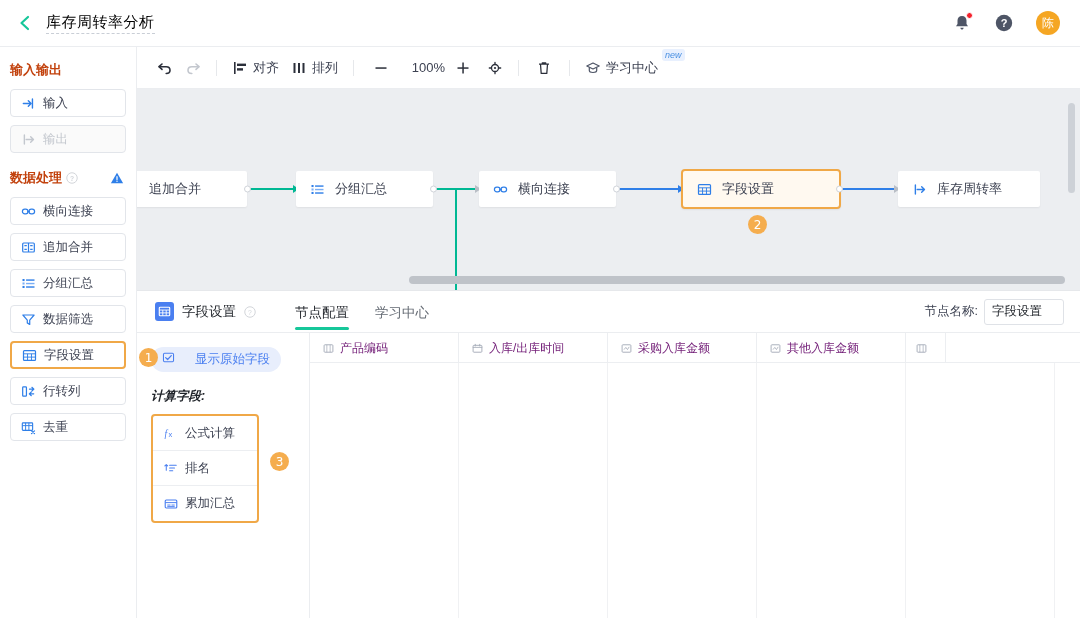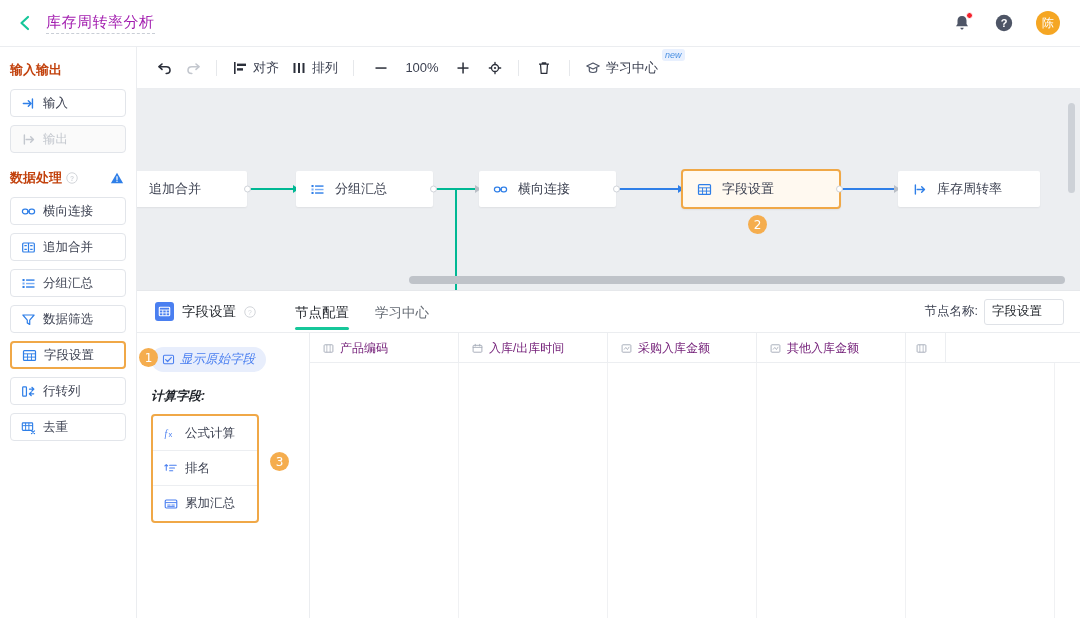--- a/index.html
+++ b/index.html
@@ -17,21 +17,21 @@
     background: #fff; border-bottom: 1px solid #ebedf0;
     display: flex; align-items: center;
   }
   .back-arrow {
     margin-left: 14px; width: 22px; height: 22px;
     display: flex; align-items: center; justify-content: center;
     cursor: pointer;
   }
   .back-arrow svg { display: block; }
   .proj-title {
-    margin-left: 10px; font-size: 15px; color: #a21caf; letter-spacing: .5px;
+    margin-left: 10px; font-size: 15px; color: #000000; letter-spacing: .5px;
     border-bottom: 1px dashed #c9ced6; padding-bottom: 1px;
   }
   .topbar-right {
     margin-left: auto; display: flex; align-items: center; gap: 22px;
     margin-right: 20px;
   }
   .bell-wrap { position: relative; width: 20px; height: 20px; cursor: pointer; }
   .bell-dot {
     position: absolute; right: -1px; top: -1px; width: 7px; height: 7px;
     border-radius: 50%; background: #f5222d; border: 1px solid #fff;
@@ -49,21 +49,21 @@
     background: #fff; border-bottom: 1px solid #ebedf0;
     display: flex; align-items: center; padding: 0 14px;
   }
   .tb-btn {
     display: flex; align-items: center; gap: 5px;
     font-size: 13px; color: #3d4252; cursor: pointer;
     padding: 2px 6px; white-space: nowrap;
   }
   .tb-btn.disabled { color: #c3c7ce; cursor: default; }
   .tb-sep { width: 1px; height: 16px; background: #e6e8eb; margin: 0 9px; }
-  .tb-zoom { font-size: 13px; color: #3d4252; min-width: 46px; text-align: center; }
+  .tb-zoom { font-size: 13px; color: #3d4252; min-width: 46px; text-align: right; }
   .tb-icon { width: 16px; height: 16px; display: block; }
   .learn-wrap { position: relative; display: flex; align-items: center; }
   .new-badge {
     position: absolute; left: 100%; top: -8px; margin-left: -2px;
     font-size: 9px; color: #4a90e2; background: #e8f0fe;
     border-radius: 3px; padding: 0px 3px; line-height: 12px;
     font-style: italic;
   }
   .toolbar-right { margin-left: auto; display: flex; align-items: center; gap: 18px; }
   .save-btn {
@@ -180,23 +180,23 @@
     width: 80px; font-size: 12.5px; color: #1f2329;
     padding: 0 7px; font-family: inherit; outline: none;
   }
 
   .panel-body { display: flex; height: 286px; }
   .cfg-col {
     width: 173px; flex: none; border-right: 1px solid #ebedf0;
     padding: 14px 0 0 14px;
   }
   .chip {
-    display: inline-flex; align-items: center; gap: 5px;
+    display: inline-flex; align-items: flex-start; gap: 20px;
     background: #e8eefc; color: #4a7ff0; font-size: 12.5px;
-    border-radius: 13px; padding: 4px 11px; cursor: pointer; font-style: italic;
+    border-radius: 13px; padding: 4px 11px; cursor: pointer;
   }
   .calc-label {
     margin-top: 16px; font-size: 12.5px; color: #1f2329;
     font-weight: bold; margin-bottom: 9px; font-style: italic;
   }
   .calc-box {
     width: 108px; border: 2px solid #f0a847; border-radius: 4px;
     background: #fff; overflow: hidden;
   }
   .calc-item {

